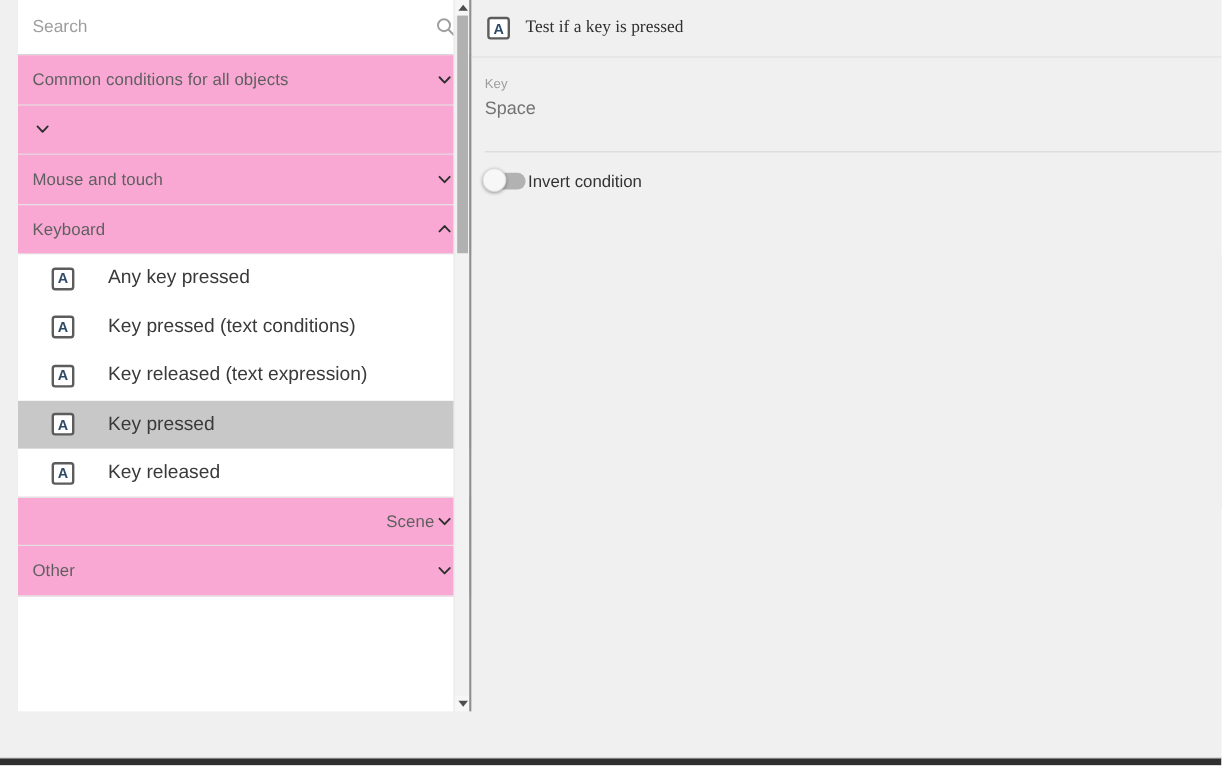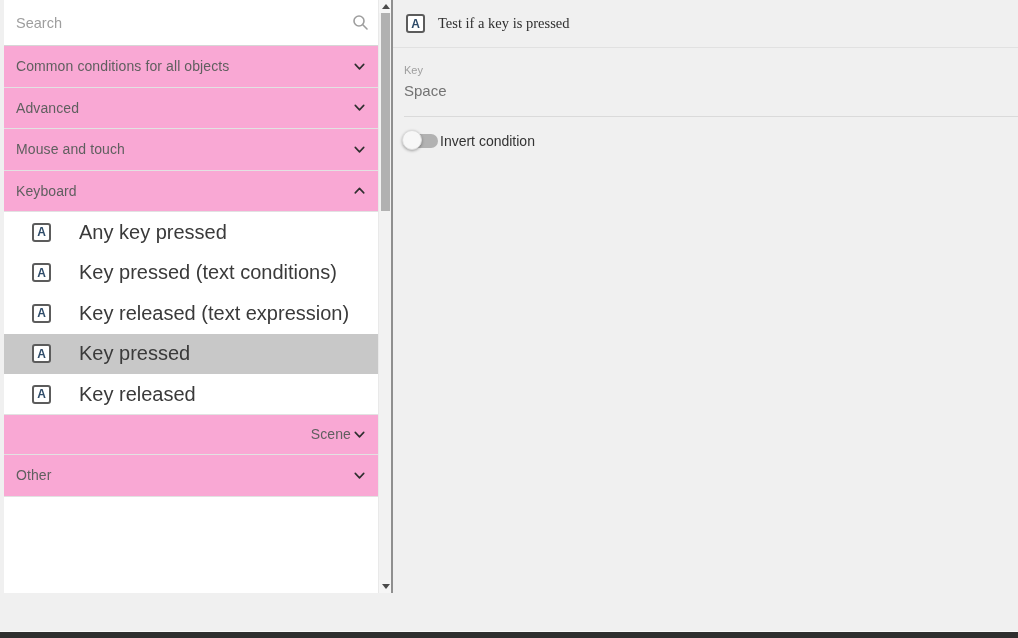--- a/index.html
+++ b/index.html
@@ -9,21 +9,21 @@
     width: 1018px;
     height: 638px;
     font-family: "Liberation Sans", sans-serif;
     background: #f0f0f0;
     overflow: hidden;
   }
 
   
   .sidebar {
     position: absolute;
-    left: 4px; top: 0;
+    left: 15px; top: 0;
     width: 378px; height: 593px;
     background: #ffffff;
     overflow: hidden;
   }
   .search-row {
     height: 46px;
     display: flex;
     align-items: center;
     padding: 0 12px;
     border-bottom: 1px solid #d6d6d6;
@@ -74,21 +74,21 @@
     display: flex;
     align-items: center;
     justify-content: center;
     font-size: 12px;
     font-weight: bold;
     color: #2d4a68;
     flex: none;
   }
   .item-label {
     margin-left: 28px;
-    font-size: 20px;
+    font-size: 16px;
     color: #3a3a3a;
   }
   .cat-row.after-items { border-top: 1px solid #e2e2e2; margin-top: -1px; text-align: right; }
 
   
   .scrollbar {
     position: absolute;
     left: 378px; top: 0;
     width: 13px; height: 593px;
     background: #f2f2f2;
@@ -142,21 +142,21 @@
     border-bottom: 1px solid #e1e1e1;
   }
   .detail-title {
     margin-left: 13px;
     font-size: 14.5px;
     color: #2f2f2f;
     font-family: Liberation Serif, serif;
   }
   .key-field {
     margin: 16px 0 0 11px;
-    padding-bottom: 17px;
+    padding-bottom: 27px;
     border-bottom: 1px solid #dadada;
     cursor: text;
   }
   .key-field-label {
     font-size: 11px;
     color: #9e9e9e;
   }
   .key-field-value {
     margin-top: 6px;
     font-size: 15px;
@@ -226,21 +226,20 @@
 
     <div class="cat-row">
       <span class="cat-label">Common conditions for all objects</span>
       <svg class="chev-svg" viewBox="0 0 16 16">
         <polyline points="4,6 8,10.2 12,6" fill="none" stroke="#2f2f2f" stroke-width="1.5" stroke-linecap="round" stroke-linejoin="round"></polyline>
       </svg>
     </div>
 
 
     <div class="cat-row">
-      <span class="cat-label">Advanced</span>
       <svg class="chev-svg" viewBox="0 0 16 16">
         <polyline points="4,6 8,10.2 12,6" fill="none" stroke="#2f2f2f" stroke-width="1.5" stroke-linecap="round" stroke-linejoin="round"></polyline>
       </svg>
     </div>
 
 
     <div class="cat-row">
       <span class="cat-label">Mouse and touch</span>
       <svg class="chev-svg" viewBox="0 0 16 16">
         <polyline points="4,6 8,10.2 12,6" fill="none" stroke="#2f2f2f" stroke-width="1.5" stroke-linecap="round" stroke-linejoin="round"></polyline>

